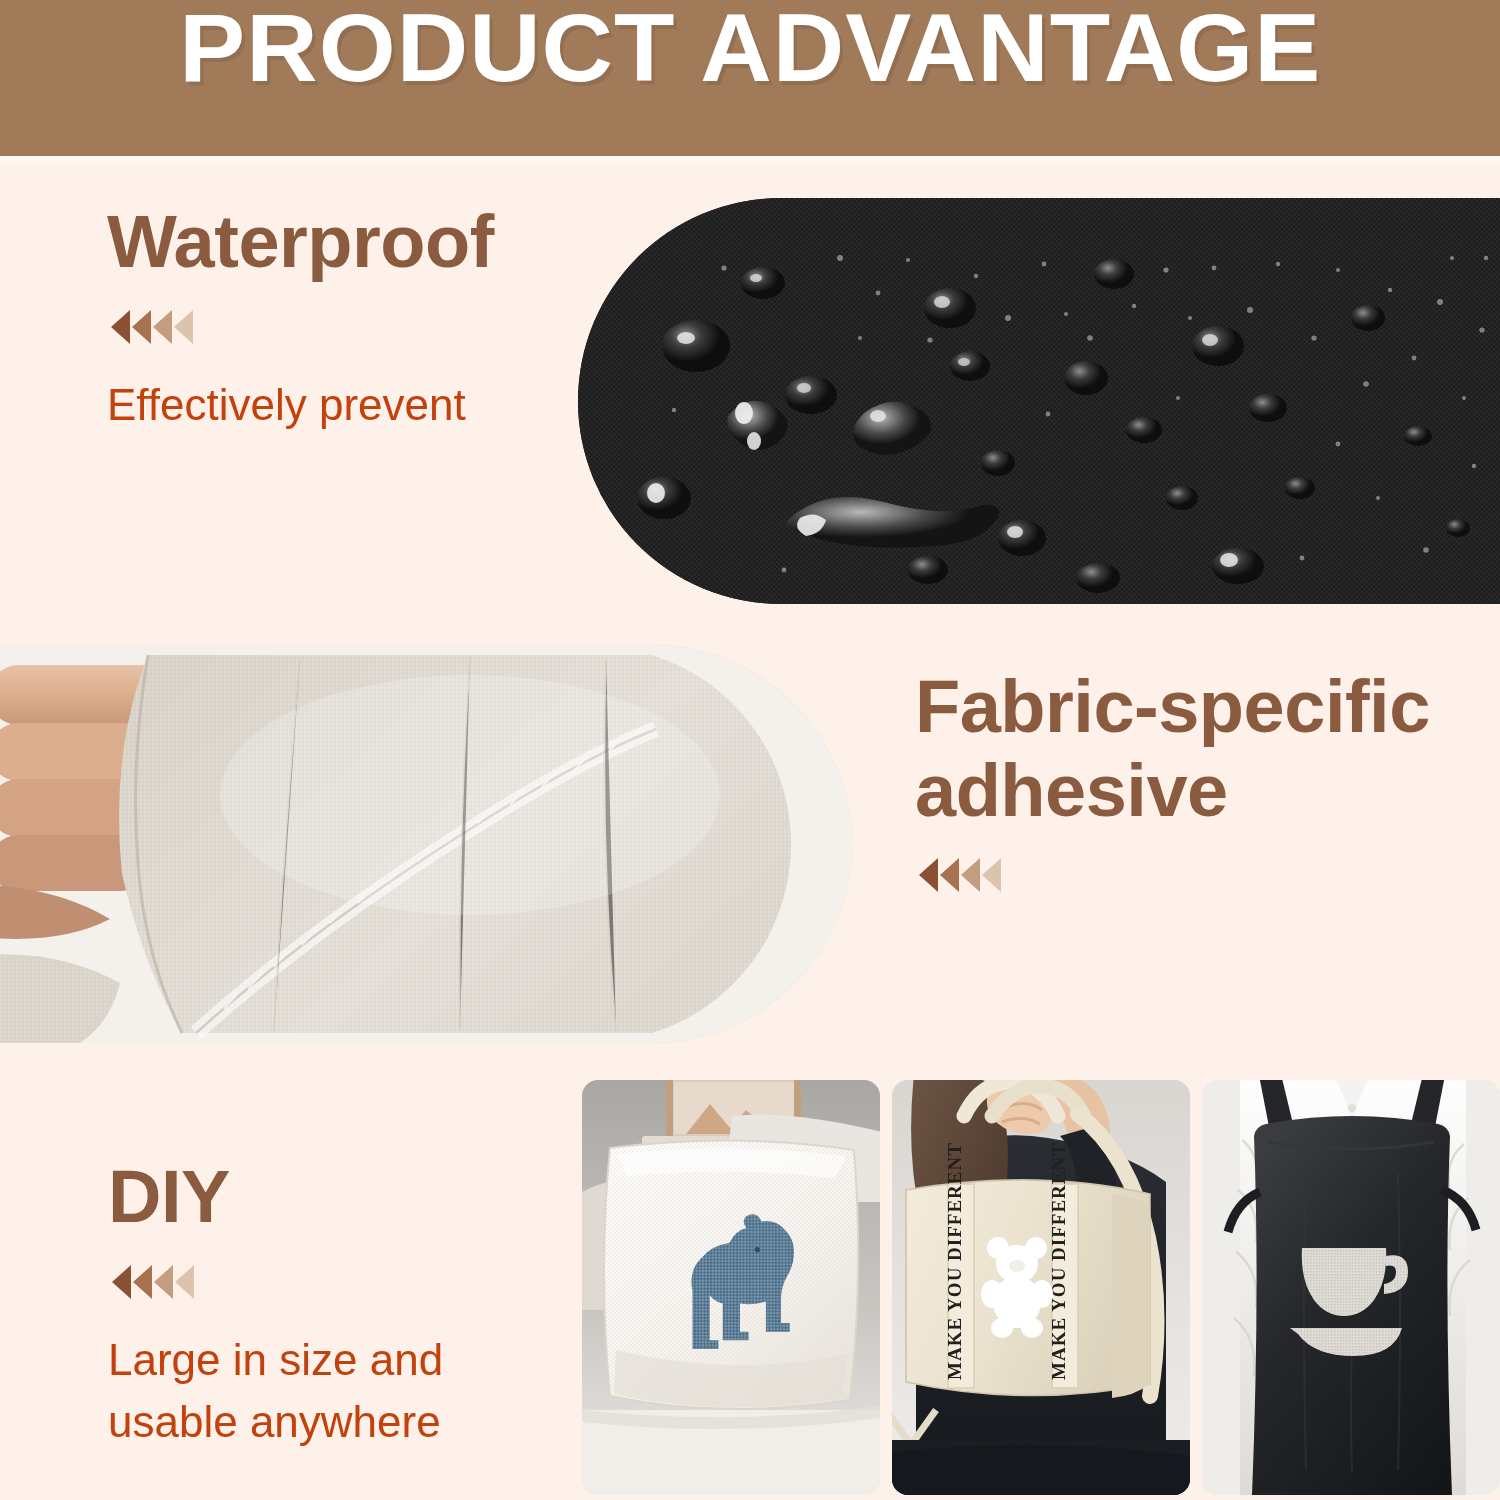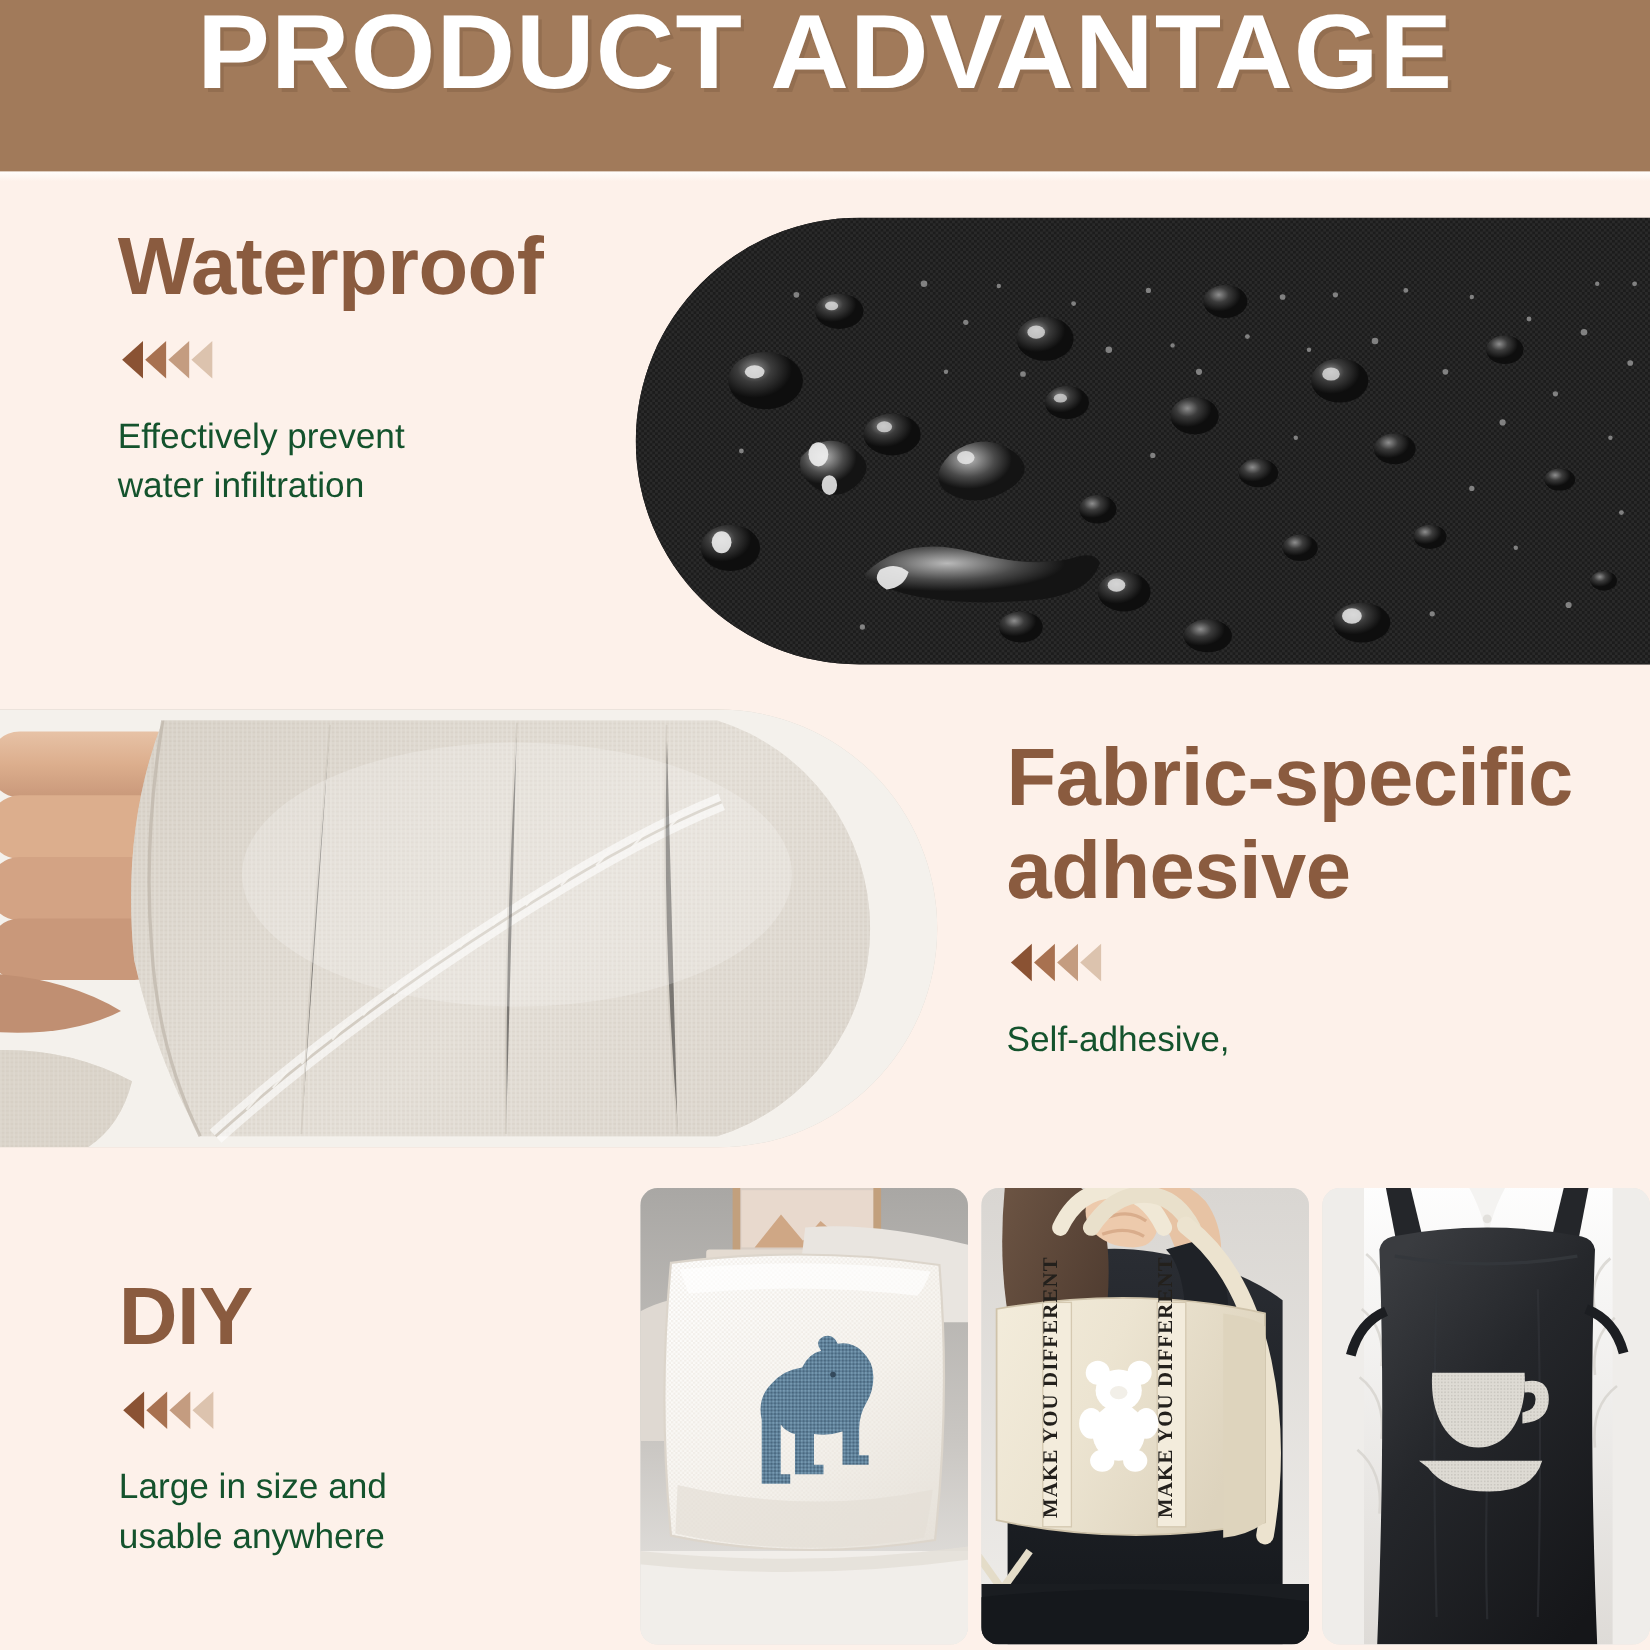--- a/index.html
+++ b/index.html
@@ -46,22 +46,22 @@
   
   .feature-heading {
     color: #8a5b3f;
     font-size: 74px;
     font-weight: bold;
     line-height: 1.13;
     letter-spacing: -0.5px;
     margin: 0;
   }
   .feature-body {
-    color: #14532d;
-    font-size: 32px;
+    color: #c2410c;
+    font-size: 44px;
     line-height: 1.42;
     margin: 0;
   }
   .chevrons {
     display: flex;
     align-items: center;
     gap: 2px;
     margin: 26px 0 30px 4px;
   }
   .chev {
@@ -140,21 +140,20 @@
     <span>Waterproof</span><br>
   </h2>
   <div class="chevrons">
     <span class="chev" style="border-right-color:#8a5233"></span>
     <span class="chev" style="border-right-color:#a87150"></span>
     <span class="chev" style="border-right-color:#c49c80"></span>
     <span class="chev" style="border-right-color:#dcc3ae"></span>
   </div>
   <p class="feature-body">
     <span>Effectively prevent</span><br>
-    <span>water infiltration</span>
   </p>
 </div>
 
 <div class="photo-water">
   <svg width="922" height="406" viewBox="0 0 922 406">
     <defs>
       <pattern id="weave" width="5" height="5" patternUnits="userSpaceOnUse">
         <rect width="5" height="5" fill="#1c1c1c"></rect>
         <rect width="2.5" height="2.5" fill="#2a2a2a"></rect>
         <rect x="2.5" y="2.5" width="2.5" height="2.5" fill="#2a2a2a"></rect>
@@ -323,21 +322,21 @@
     <span>Fabric-specific</span><br>
     <span>adhesive</span>
   </h2>
   <div class="chevrons">
     <span class="chev" style="border-right-color:#8a5233"></span>
     <span class="chev" style="border-right-color:#a87150"></span>
     <span class="chev" style="border-right-color:#c49c80"></span>
     <span class="chev" style="border-right-color:#dcc3ae"></span>
   </div>
   <p class="feature-body">
-    <span>Self-adhesive,</span><br>
+    <br>
   </p>
 </div>
 
 <div class="sec3-text">
   <h2 class="feature-heading">
     <span>DIY</span>
   </h2>
   <div class="chevrons">
     <span class="chev" style="border-right-color:#8a5233"></span>
     <span class="chev" style="border-right-color:#a87150"></span>

